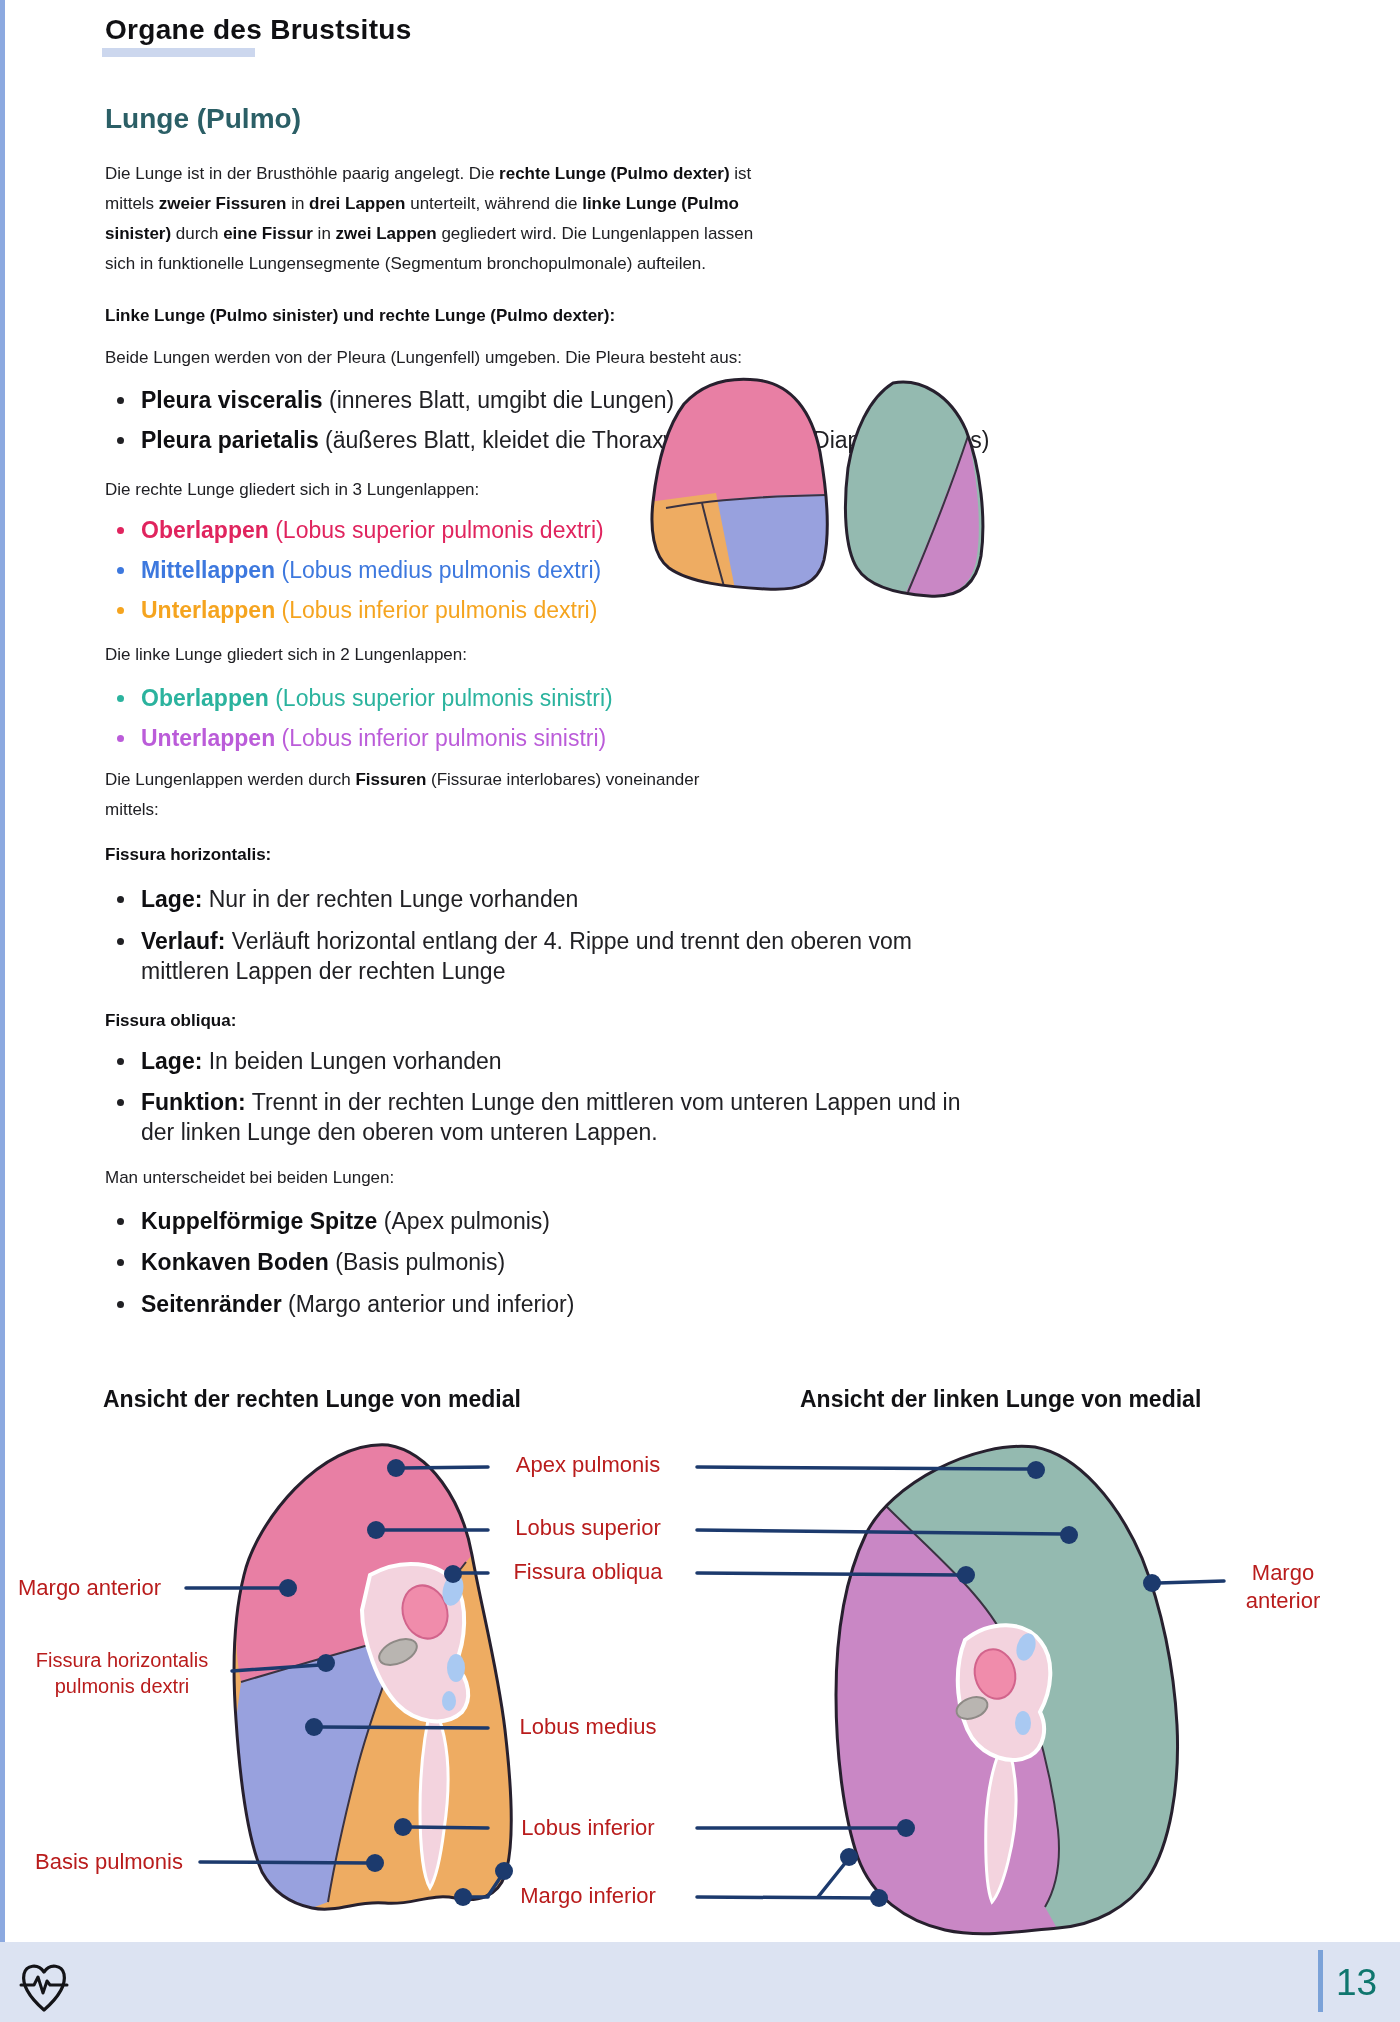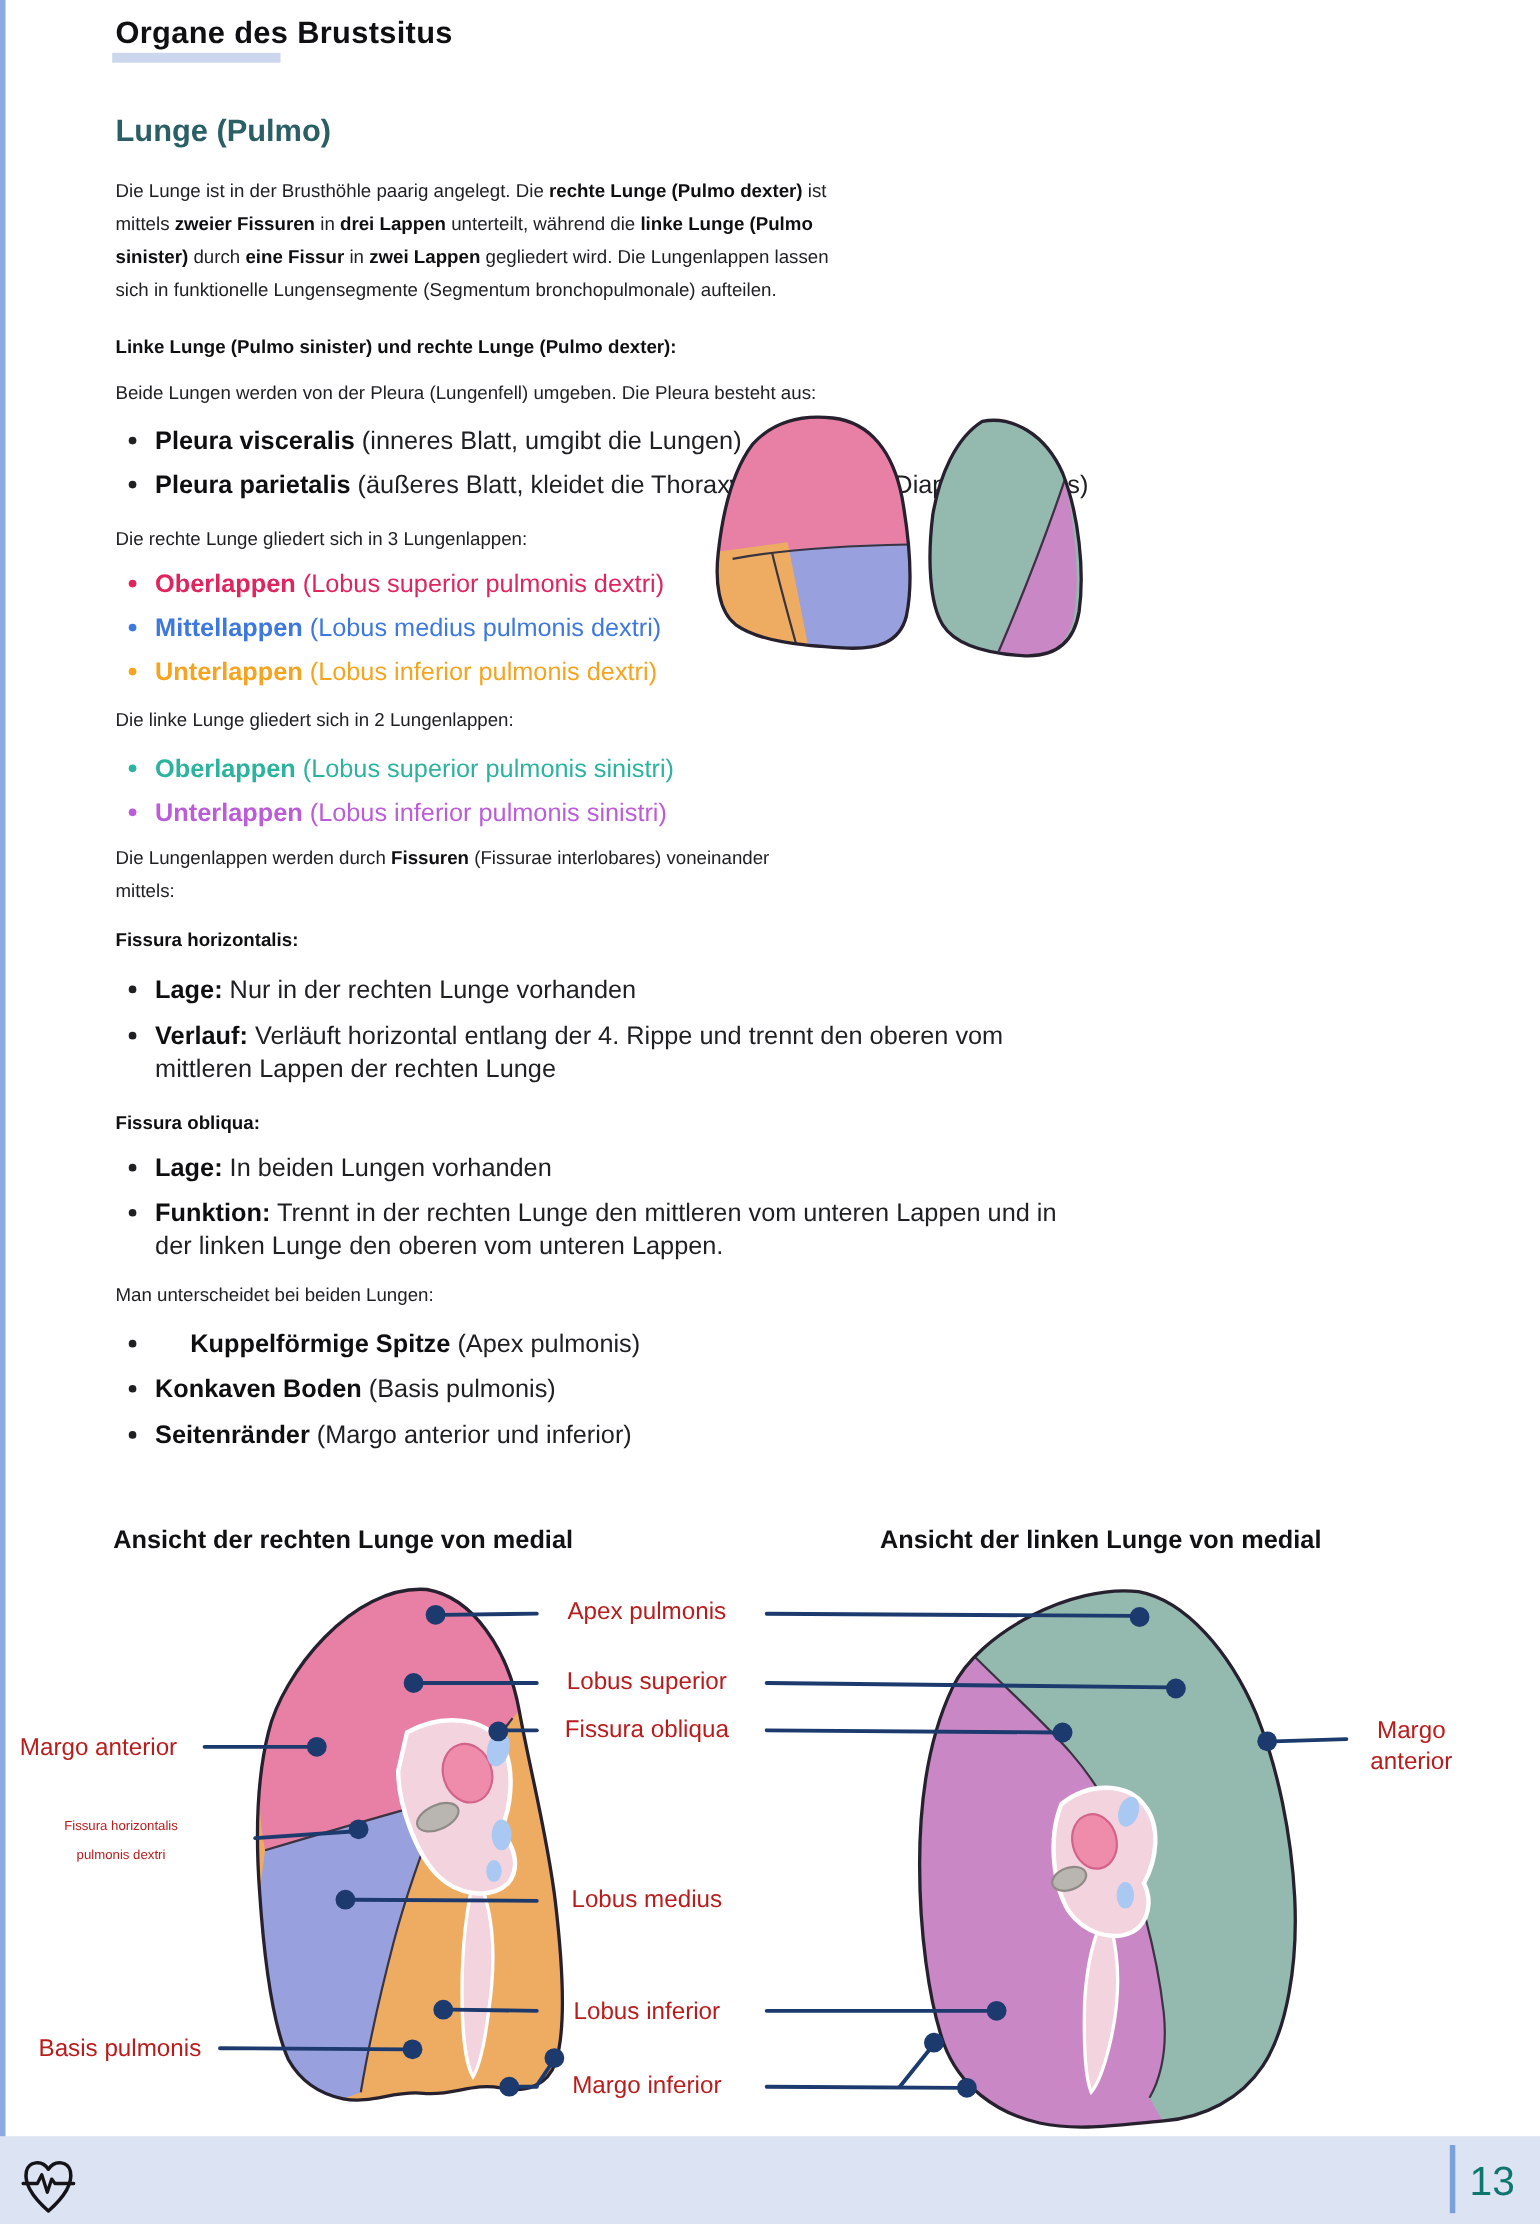--- a/index.html
+++ b/index.html
@@ -104,21 +104,21 @@
         <span class="dot" style="background: rgb(32, 32, 36);"></span>
         <span class="li-text"><span class="b">Lage:</span><span> In beiden Lungen vorhanden</span></span>
       </div>
       <div class="li" style="margin-top: 11px;">
         <span class="dot" style="background: rgb(32, 32, 36);"></span>
         <span class="li-text"><span class="b">Funktion:</span><span> Trennt in der rechten Lunge den mittleren vom unteren Lappen und in</span><br><span>der linken Lunge den oberen vom unteren Lappen.</span></span>
       </div>
       <p class="para" style="margin-top: 16px;">
         <span class="li-text"><span>Man unterscheidet bei beiden Lungen:</span></span>
       </p>
-      <div class="li" style="margin-top: 13px; gap: 32px;">
+      <div class="li" style="margin-top: 13px;">
         <span class="dot" style="background: rgb(32, 32, 36);"></span>
         <span class="li-text"><span class="b">Kuppelförmige Spitze</span><span> (Apex pulmonis)</span></span>
       </div>
       <div class="li" style="margin-top: 11px;">
         <span class="dot" style="background: rgb(32, 32, 36);"></span>
         <span class="li-text"><span class="b">Konkaven Boden</span><span> (Basis pulmonis)</span></span>
       </div>
       <div class="li" style="margin-top: 12px;">
         <span class="dot" style="background: rgb(32, 32, 36);"></span>
         <span class="li-text"><span class="b">Seitenränder</span><span> (Margo anterior und inferior)</span></span>
@@ -154,21 +154,21 @@
 <div class="fig-caption" style="left:103px;top:1386px;width:520px;">Ansicht der rechten Lunge von medial</div>
 <div class="fig-caption" style="left:800px;top:1386px;width:530px;">Ansicht der linken Lunge von medial</div>
 
 <div class="fig-label center-lbl" style="top:1452px;">Apex pulmonis</div>
 <div class="fig-label center-lbl" style="top:1515px;">Lobus superior</div>
 <div class="fig-label center-lbl" style="top:1559px;">Fissura obliqua</div>
 <div class="fig-label center-lbl" style="top:1714px;">Lobus medius</div>
 <div class="fig-label center-lbl" style="top:1815px;">Lobus inferior</div>
 <div class="fig-label center-lbl" style="top:1883px;">Margo inferior</div>
 <div class="fig-label" style="left:18px;top:1575px;width:200px;">Margo anterior</div>
-<div class="fig-label" style="left:0;top:1647px;width:220px;text-align:center;font-size:12px;">
+<div class="fig-label" style="left:12px;top:1647px;width:220px;text-align:center;font-size:20px;">
   <div>Fissura horizontalis</div>
   <div>pulmonis dextri</div>
 </div>
 <div class="fig-label" style="left:35px;top:1849px;width:210px;">Basis pulmonis</div>
 <div class="fig-label" style="left:1228px;top:1559px;width:110px;text-align:center;line-height:28px;">
   <div>Margo</div>
   <div>anterior</div>
 </div>
 
 <svg style="left:0;top:1425px;" width="1400" height="515" viewBox="0 1425 1400 515">

